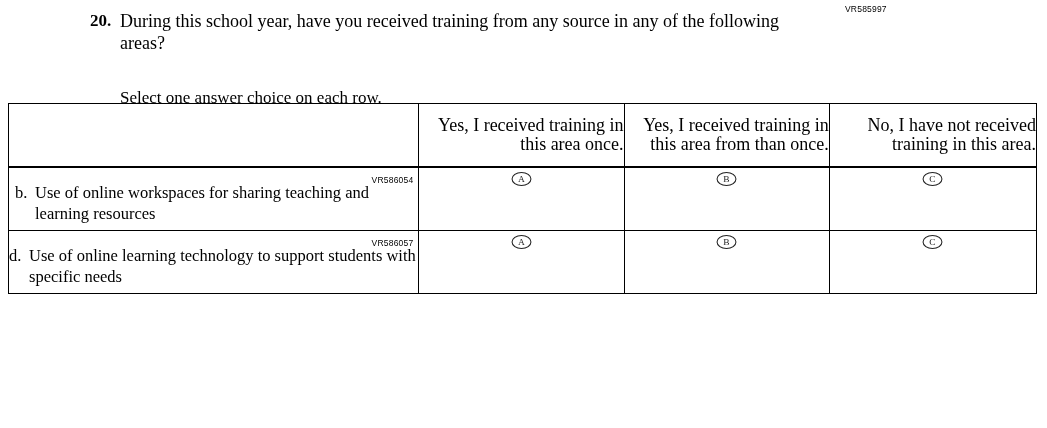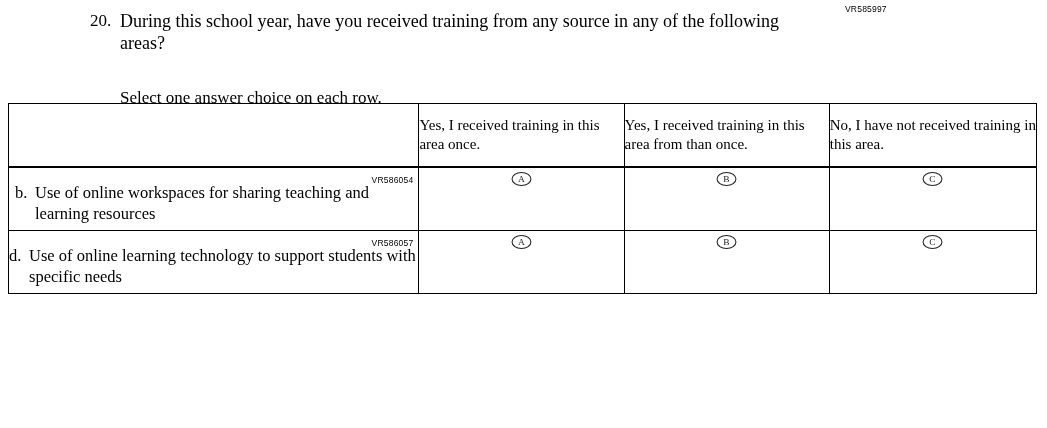--- a/index.html
+++ b/index.html
@@ -33,21 +33,21 @@
     position: absolute;
     top: 10px;
     left: 90px;
     width: 700px;
   }
   .q-row {
     display: flex;
     align-items: flex-start;
   }
   .q-number {
-    font-weight: normal;
+    font-weight: bold;
     font-size: 17px;
     line-height: 22px;
     width: 30px;
     flex: 0 0 30px;
   }
   .q-text {
     font-size: 18px;
     line-height: 22px;
     flex: 1 1 auto;
   }
@@ -72,22 +72,22 @@
   }
   table.matrix .header-row td {
     border-bottom: 2px solid #000;
     height: 62px;
     vertical-align: middle;
   }
   table.matrix .header-row td.blank-head {
     border-left: 1px solid #000;
   }
   .col-head {
-    text-align: left;
-    font-size: 15px;
+    text-align: right;
+    font-size: 18px;
     line-height: 19px;
     padding: 3px 8px;
   }
   .stem-cell {
     position: relative;
     padding: 2px 8px 8px 18px;
     font-size: 16.5px;
     line-height: 21px;
   }
   .stem-code {

